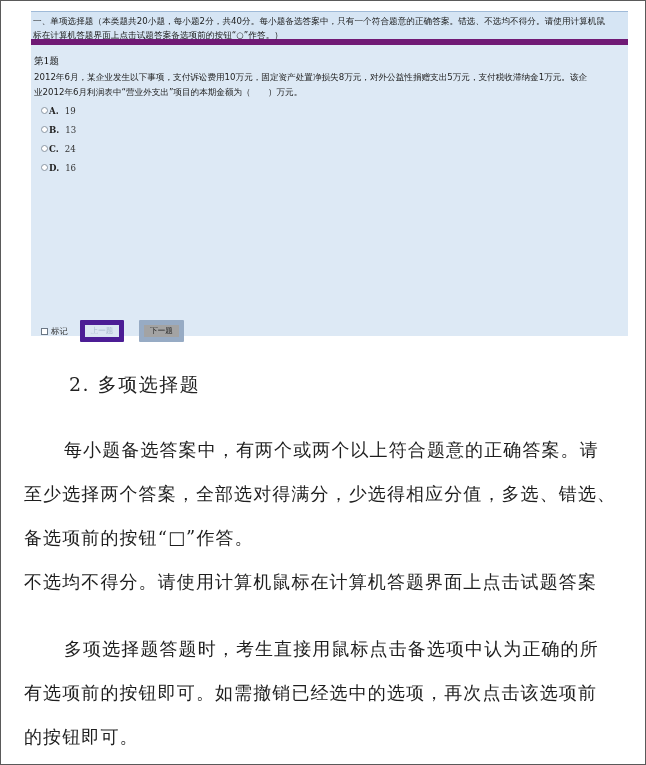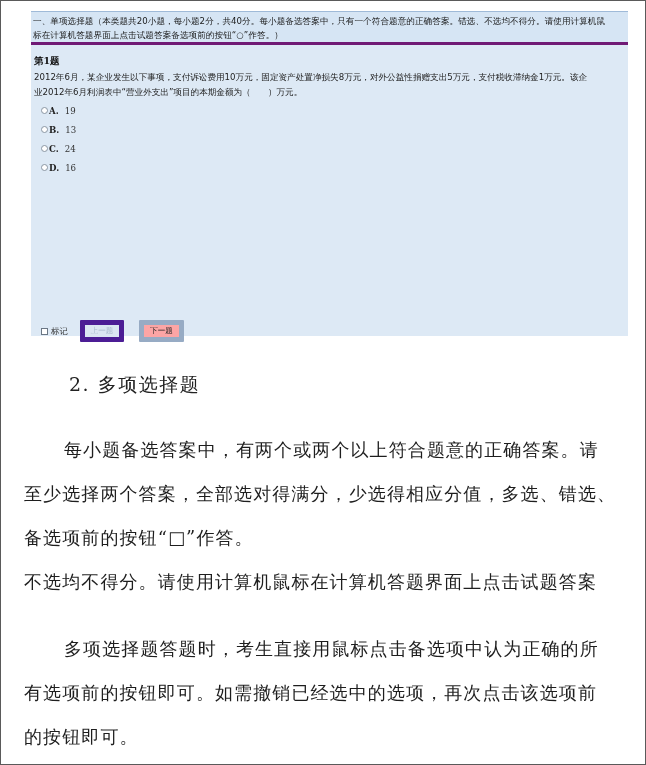--- a/index.html
+++ b/index.html
@@ -12,27 +12,27 @@
     border: 1px solid #5a5a5a; background: #fff;
   }
   
   .exam-panel {
     position: absolute; left: 30px; top: 10px; width: 597px; height: 324px;
     background: #dde9f5; border-top: 1px solid #9fbad8;
     font-family: "DejaVu Sans", "Liberation Sans", sans-serif; color: #1a1a1a;
   }
   .exam-header {
     position: absolute; left: 0; top: 0; width: 597px; height: 33px;
-    background: #d6e5f4; border-bottom: 3px solid #701a75;
+    background: #d6e5f4; border-bottom: 6px solid #701a75;
     font-size: 8.6px; line-height: 14px; padding: 2px 0 0 2px; box-sizing: border-box;
     letter-spacing: 0.05px;
   }
   .exam-header .hdr-line { display: block; white-space: nowrap; }
   .q-title {
-    position: absolute; left: 3px; top: 43px; font-size: 9.5px; font-weight: bold;
+    position: absolute; left: 3px; top: 43px; font-size: 9.5px; font-weight: normal;
     font-family: "DejaVu Serif", serif; color: #111;
   }
   .q-body {
     position: absolute; left: 3px; top: 58px; width: 590px; font-size: 8.6px; line-height: 15px;
     color: #222;
   }
   .q-body span { display: block; white-space: nowrap; }
   .options { position: absolute; left: 10px; top: 89px; }
   .option {
     display: flex; align-items: center; height: 19px; font-size: 8.6px; color: #333;
@@ -51,21 +51,21 @@
     width: 7px; height: 7px; border: 1px solid #6b7785; background: #fff; margin-right: 3px;
     box-sizing: border-box;
   }
   .mark-label { margin-right: 12px; }
   .btn {
     height: 12px; padding: 0 6px; font-size: 7.5px; line-height: 12px;
     border: 5px solid #4c1d95; background: #e6eef7; border-radius: 1px;
     margin-right: 15px; box-sizing: content-box;
   }
   .btn.disabled { color: #a9b9cc; background: #dbe6f2; }
-  .btn.enabled { color: #222; background: #fca5a5; border-color: #97abc4; }
+  .btn.enabled { color: #222; background: #a3a3a3; border-color: #97abc4; }
 
   
   .section-title {
     position: absolute; left: 68px; top: 371px; font-size: 19px; color: #222;
     letter-spacing: 1.5px;
   }
   .para {
     position: absolute; left: 23px; width: 600px; font-size: 18px; color: #1e1e1e;
     line-height: 44px; letter-spacing: 1.1px;
   }

